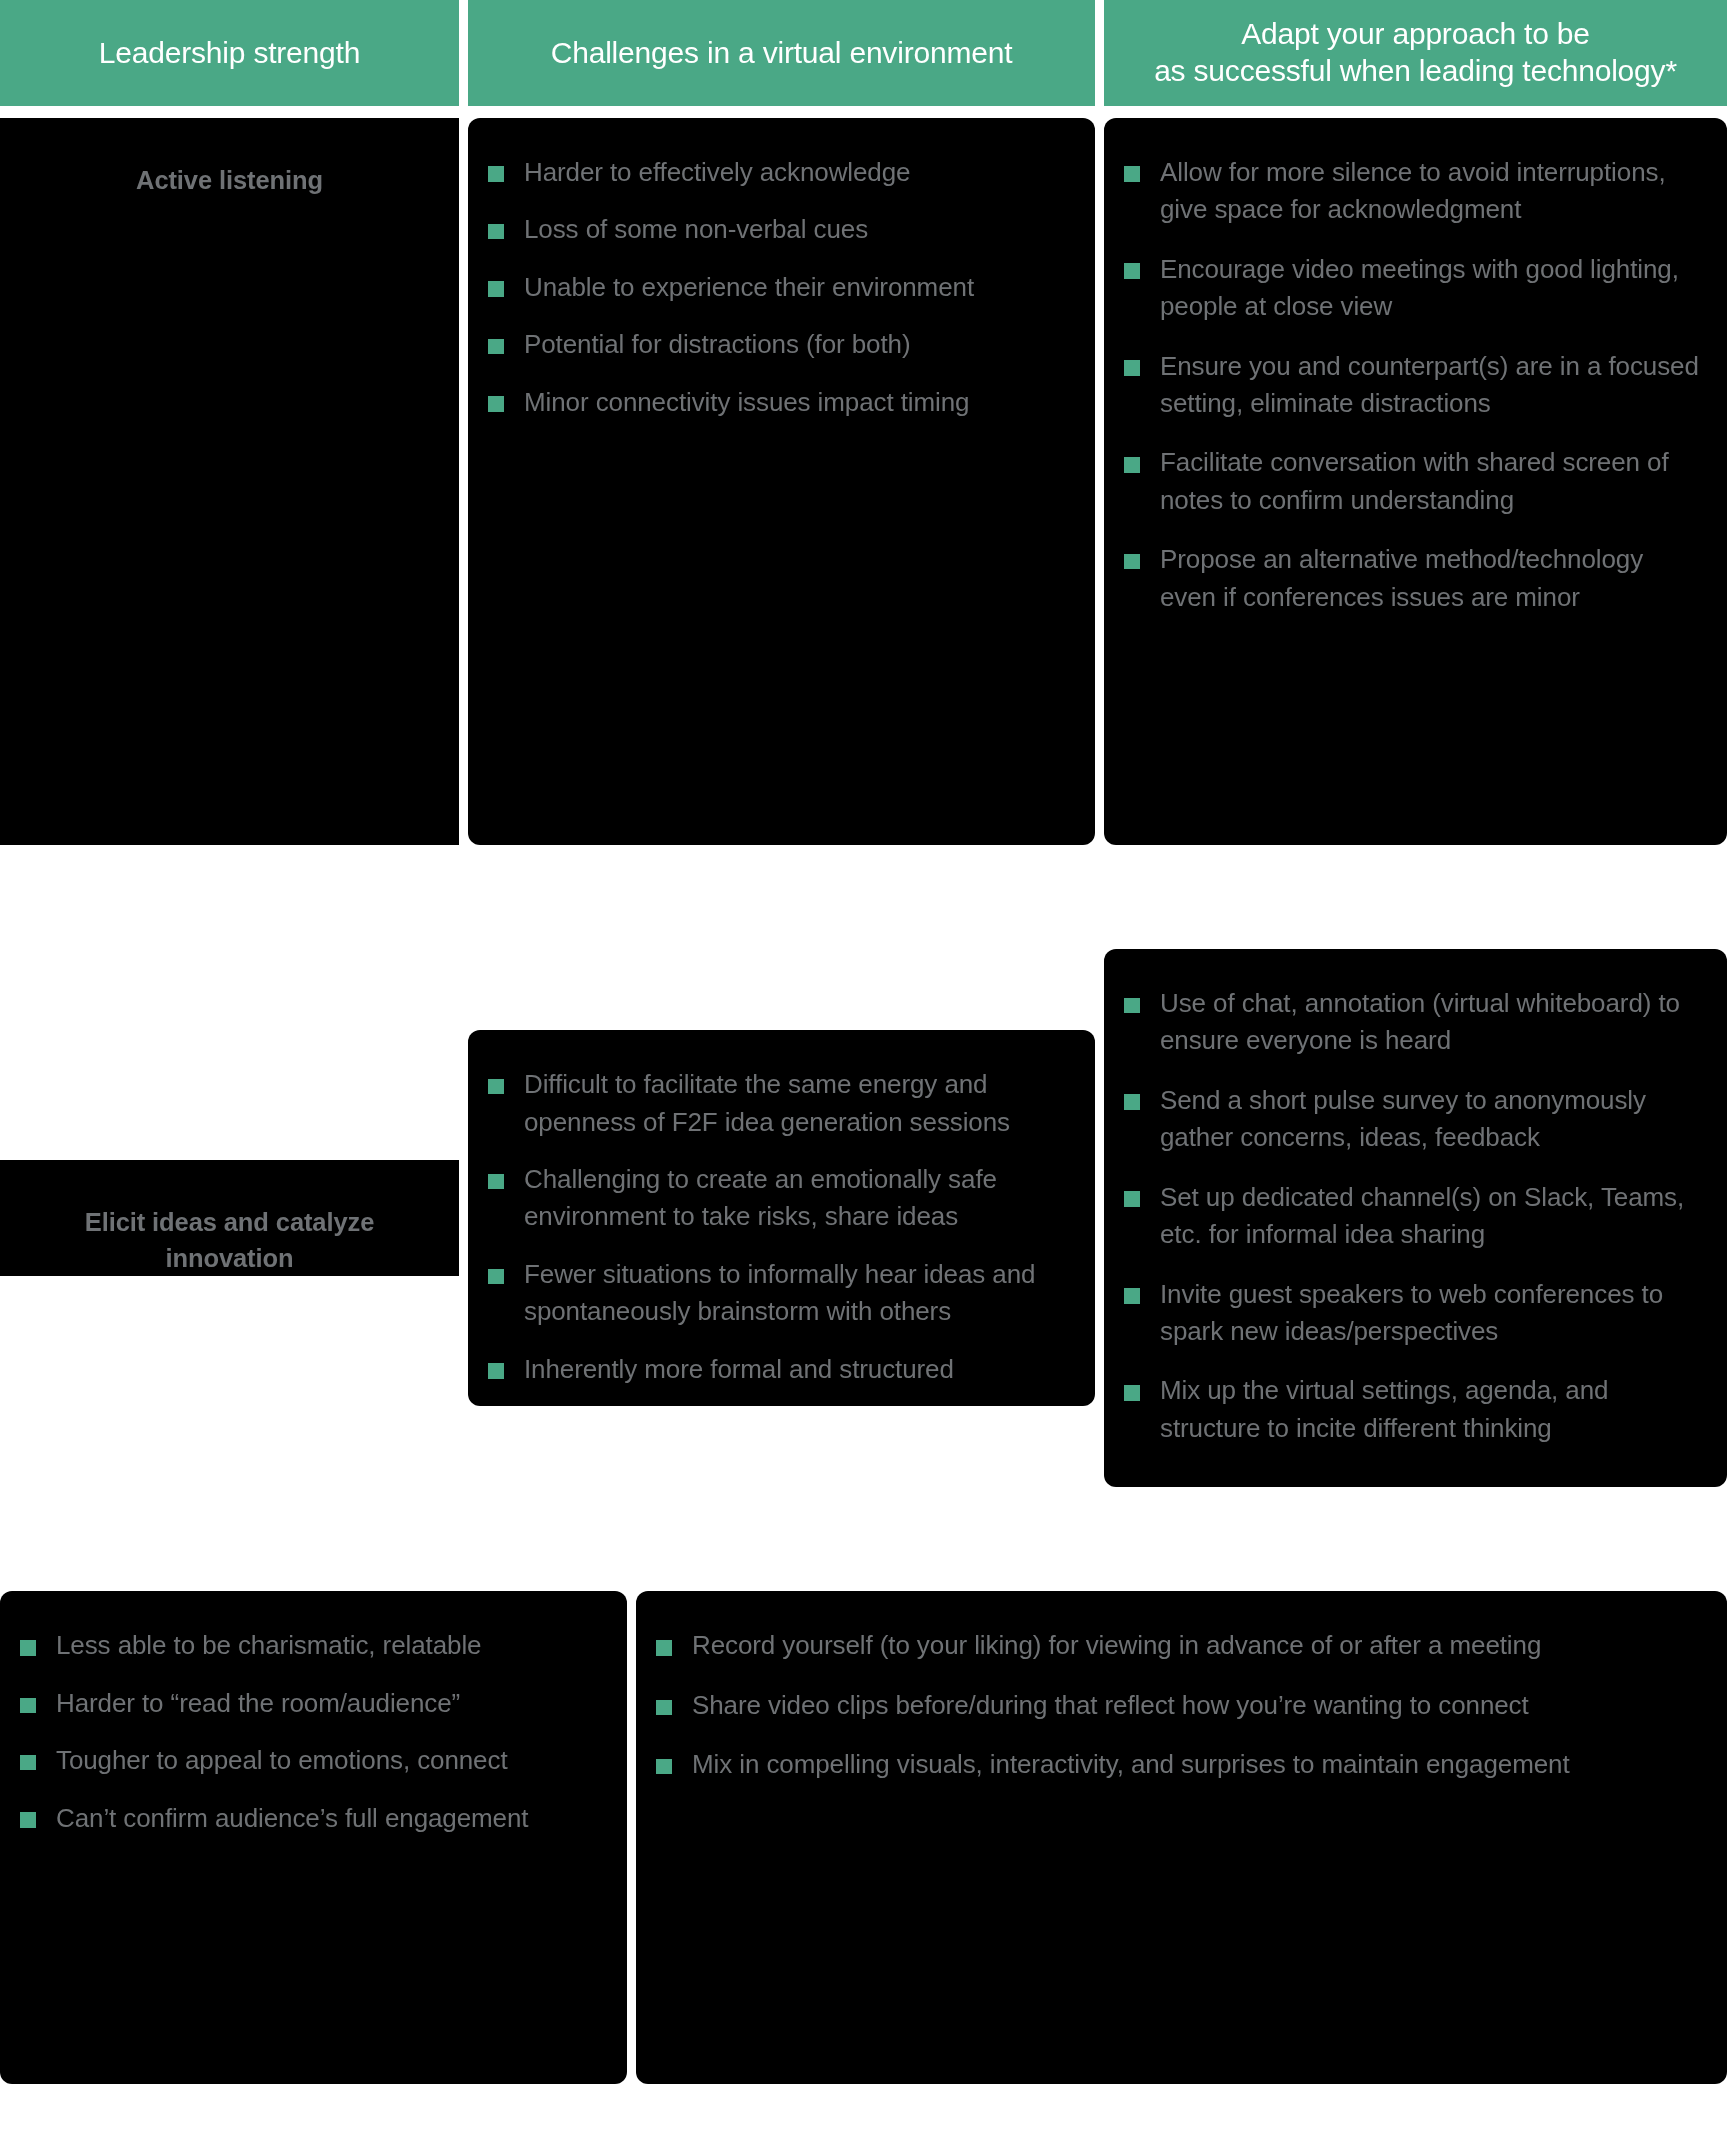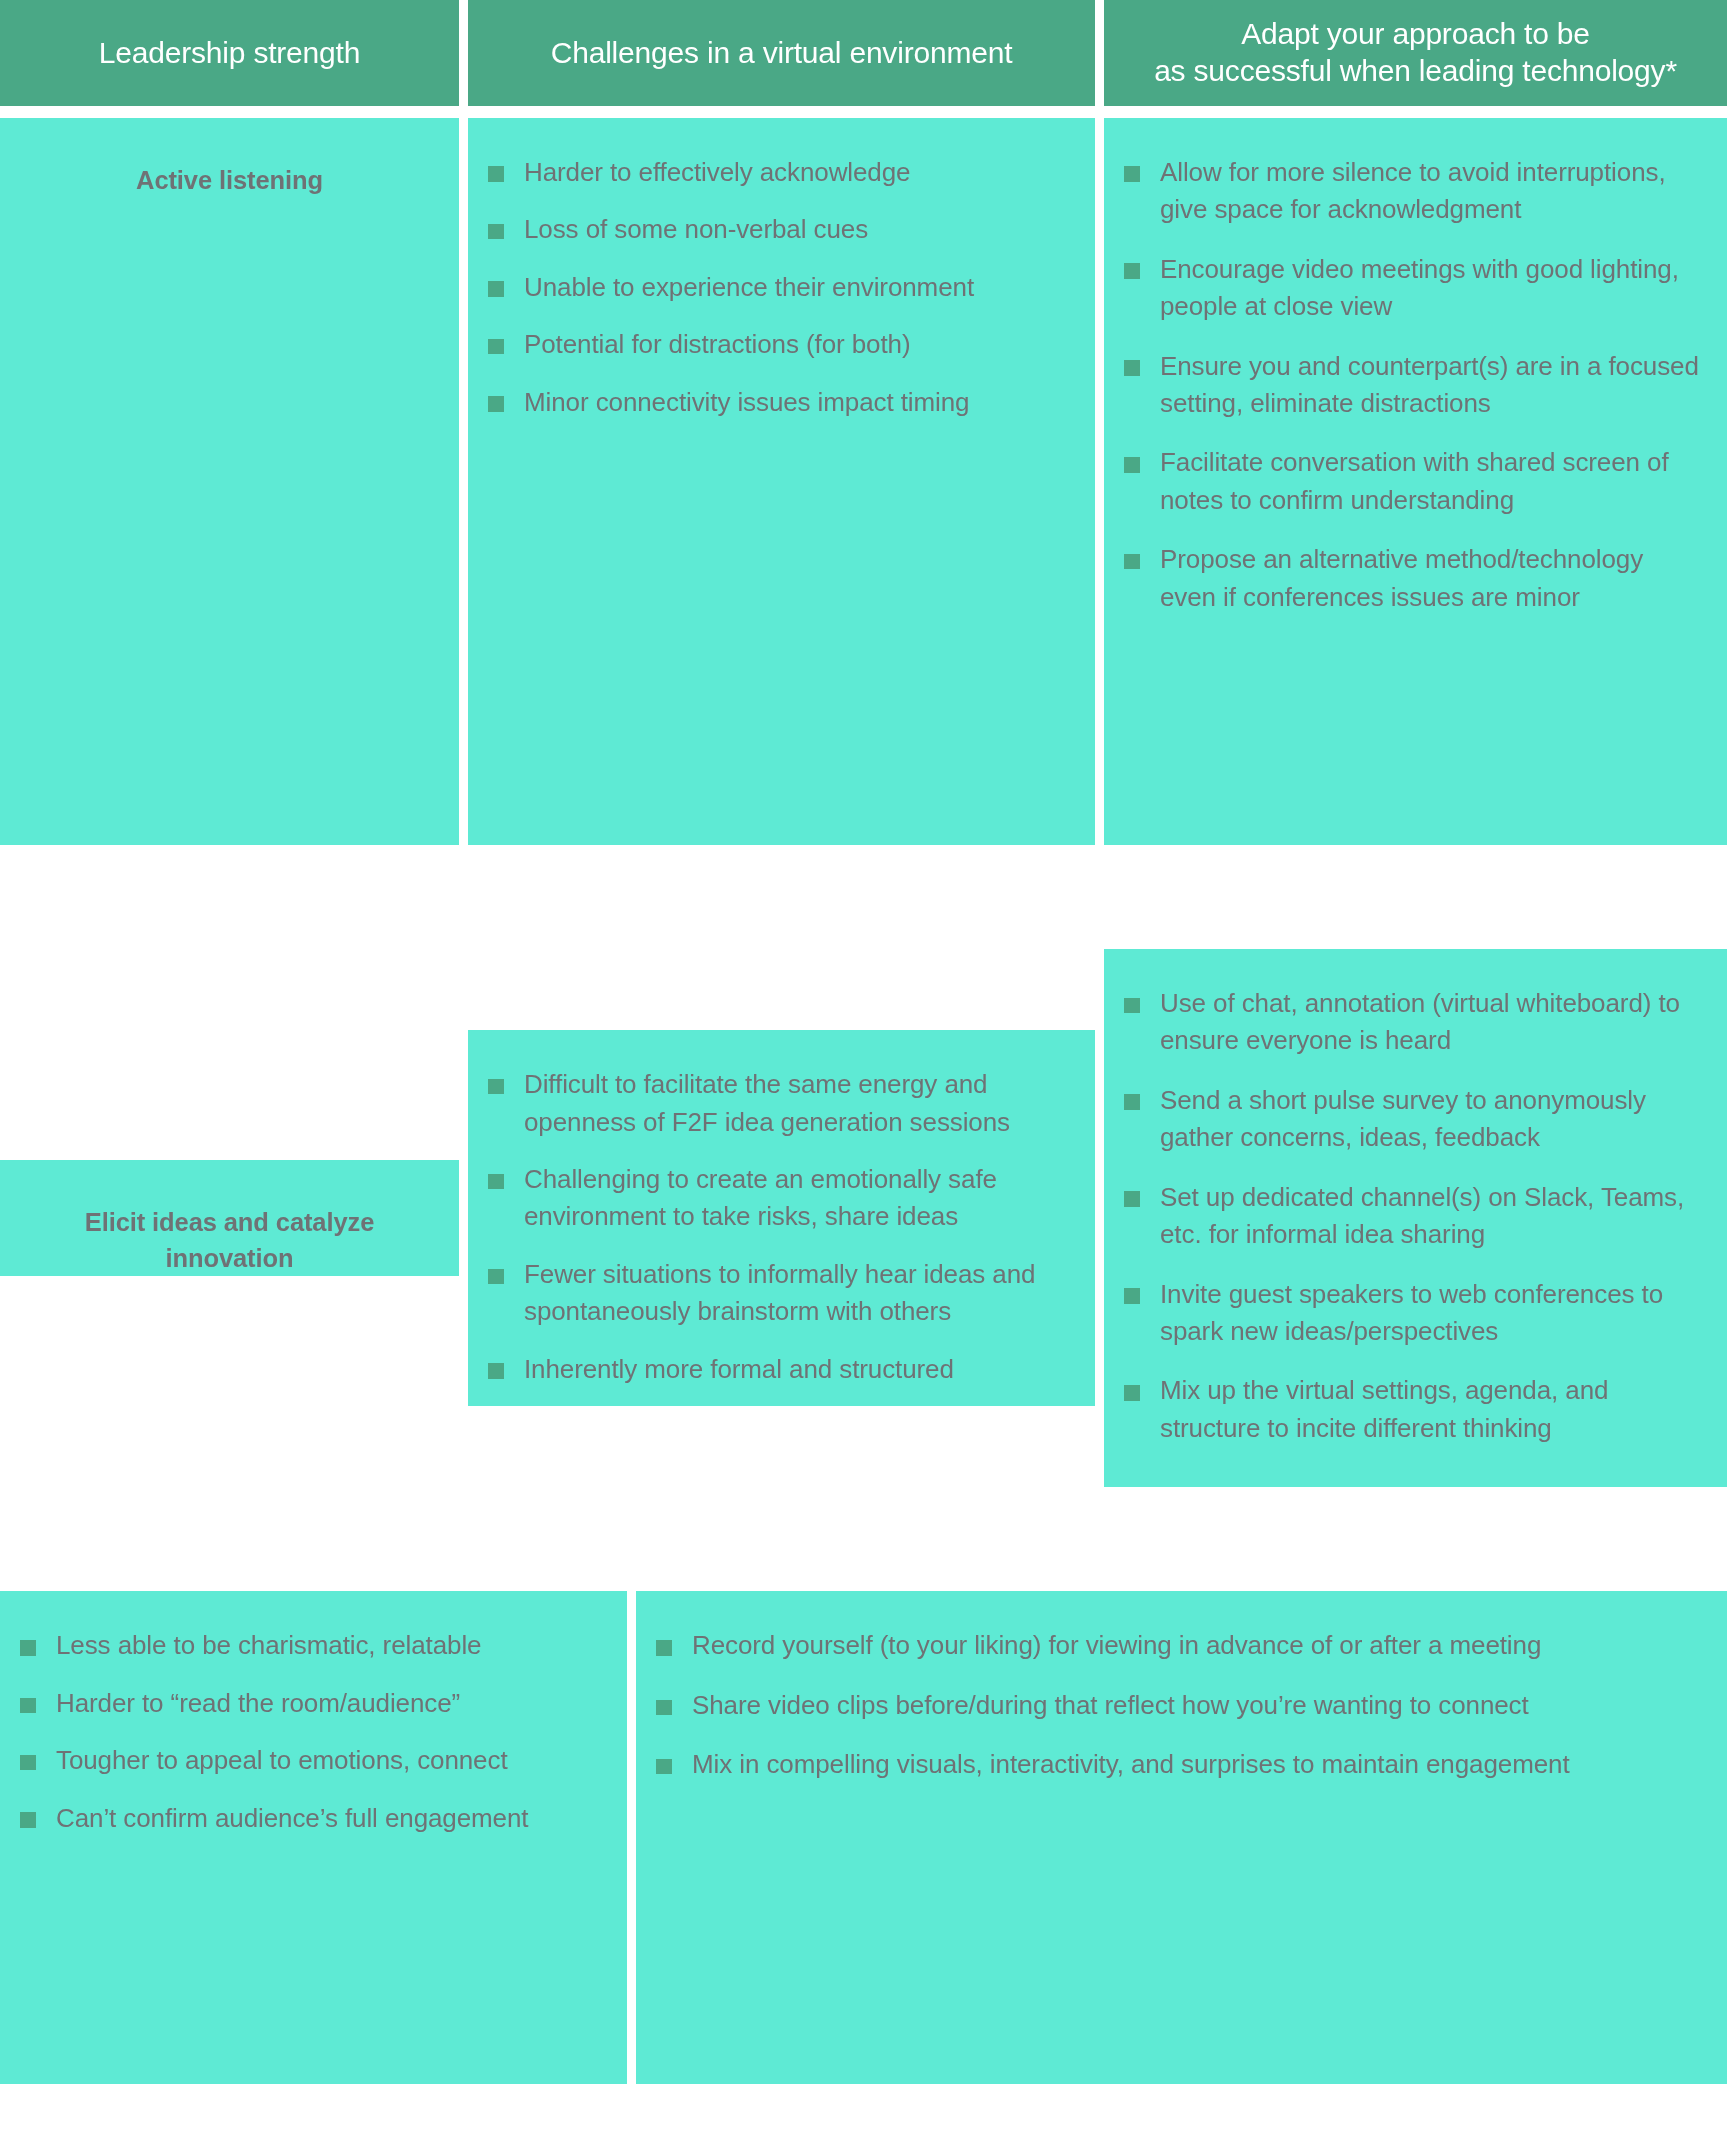--- a/index.html
+++ b/index.html
@@ -48,41 +48,42 @@
     display: flex;
     gap: 9px;
     margin-bottom: 11.8px;
   }
   .body-row:last-child { margin-bottom: 0; }
   .row-1 { flex: 0 0 727px; }
   .row-2 { flex: 0 0 723px; align-items: center; }
   .row-3 { flex: 1 1 auto; }
 
   .cell {
-    background: #5eead4;
+    background: #000000;
   }
 
   .strength-cell {
     display: flex;
     align-items: flex-start;
     justify-content: center;
     text-align: center;
     padding-top: 45px;
   }
   .strength-label {
     color: #6f7275;
     font-size: 25.5px;
     font-weight: bold;
     line-height: 1.38;
     letter-spacing: -0.1px;
     max-width: 300px;
   }
 
   .bullets-cell {
     padding: 36px 27px 18px 20px;
+    border-radius: 12px;
   }
   ul.bullets {
     list-style: none;
   }
   ul.bullets li {
     position: relative;
     padding-left: 36px;
     margin-bottom: 20px;
     color: #6f7275;
     font-size: 26px;

